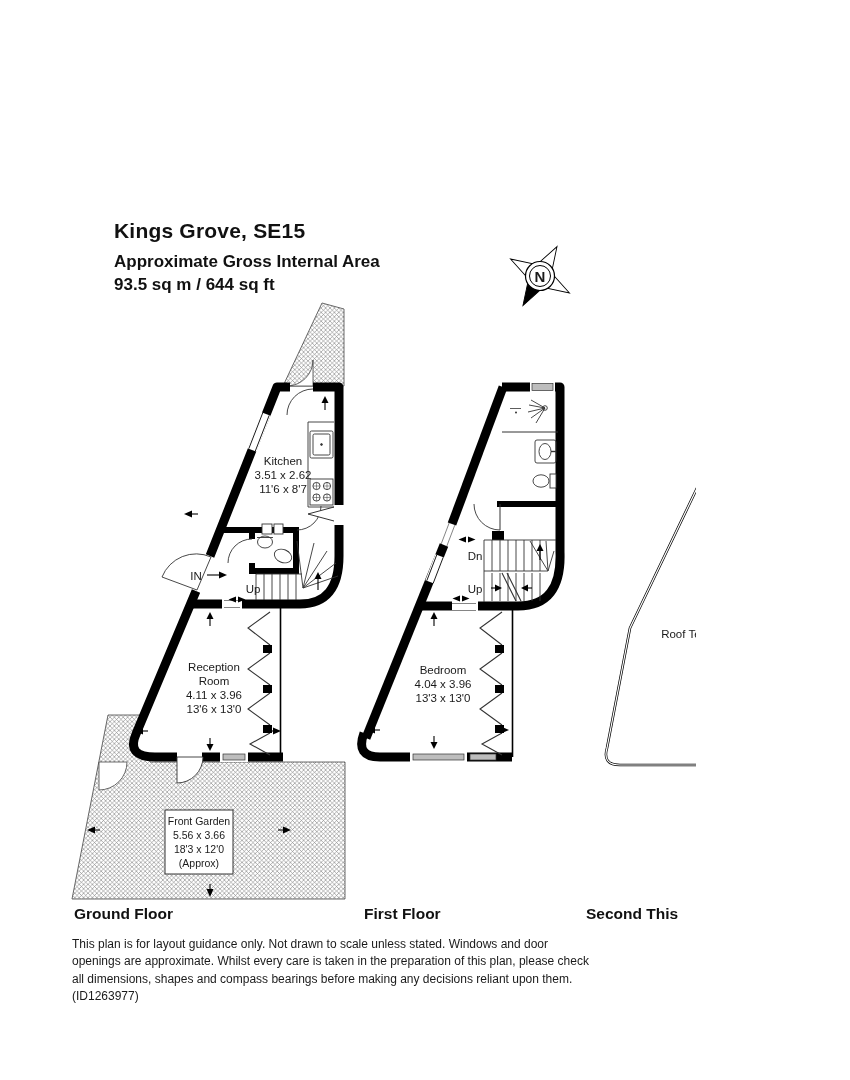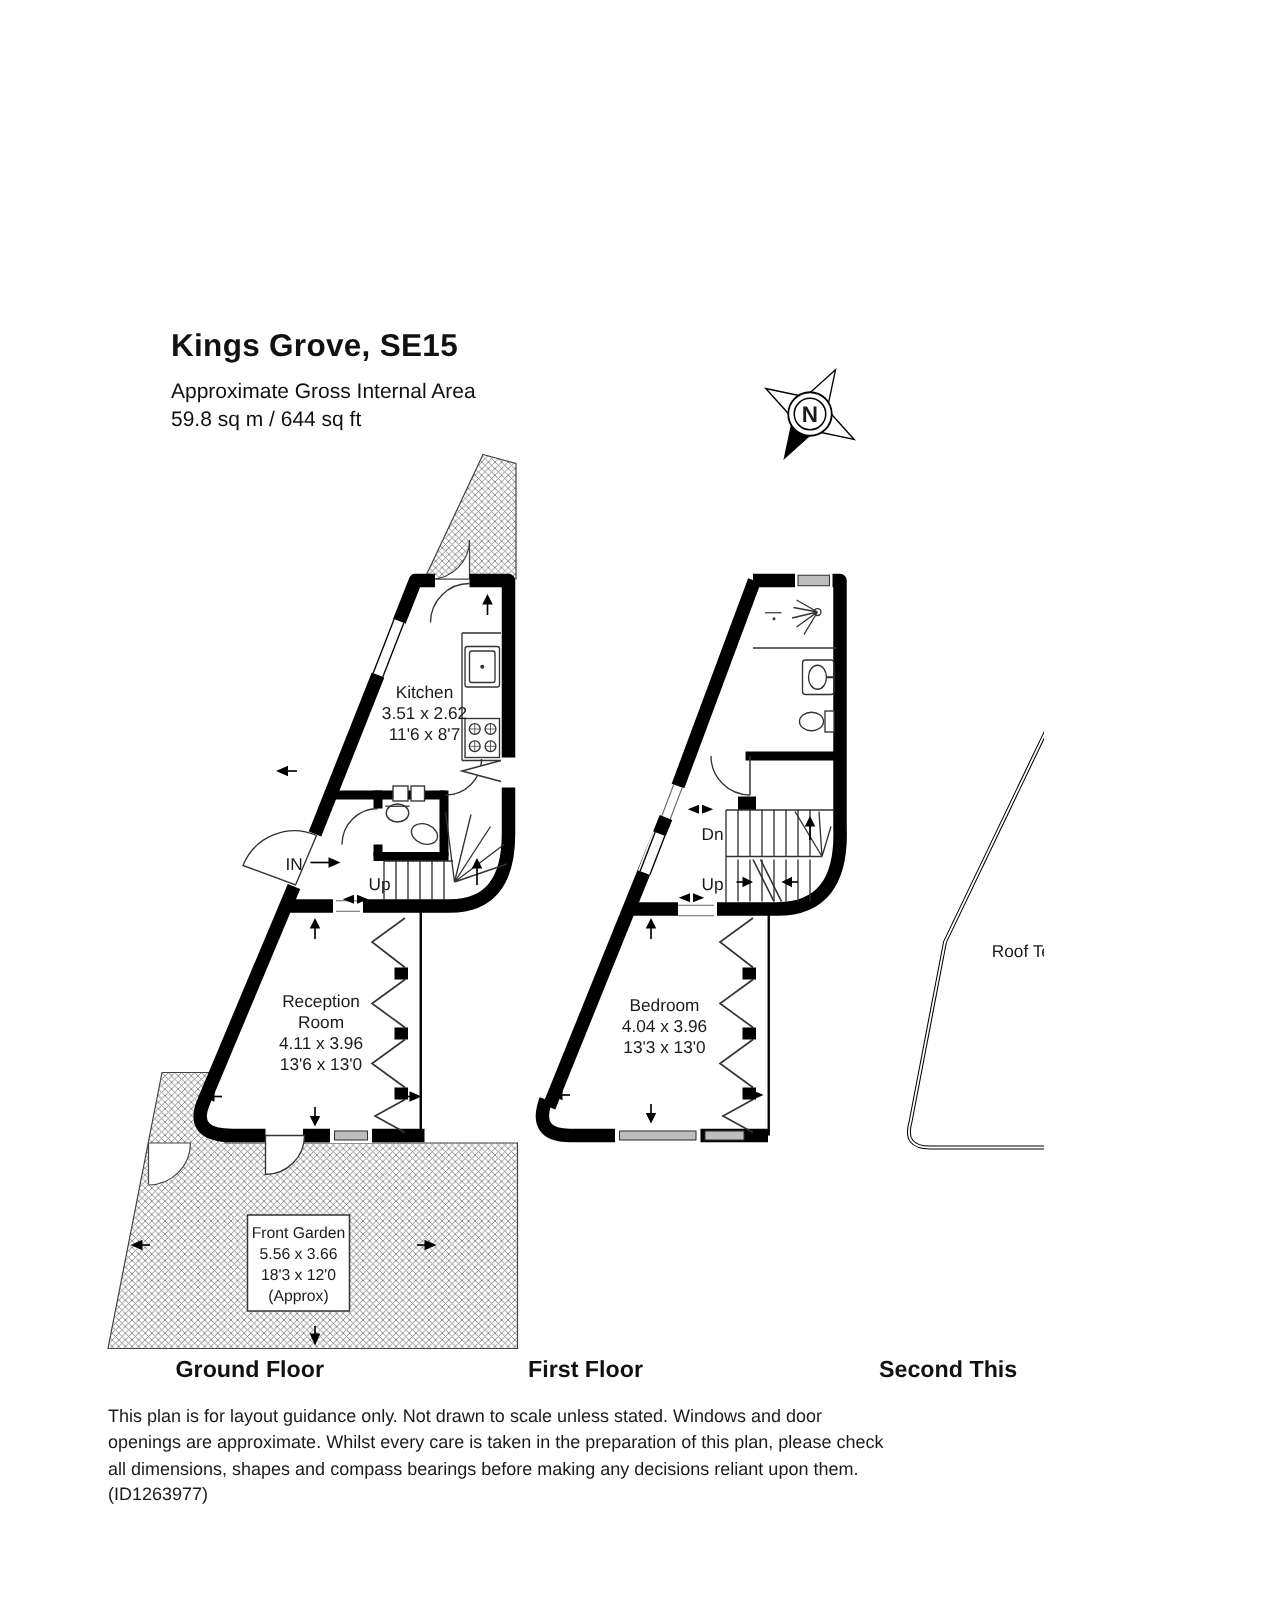--- a/index.html
+++ b/index.html
@@ -1,36 +1,36 @@
 <!DOCTYPE html>
 <html><head>
 <meta charset="utf-8">
 <style>
   html,body{margin:0;padding:0;background:#fff;}
   .canvas{position:relative;width:696px;height:1080px;background:#fff;overflow:hidden;
           font-family:"Liberation Sans",sans-serif;color:#111;}
   .plan-svg{position:absolute;left:0;top:0;}
   .header{position:absolute;left:114px;top:219px;}
   .header .title{font-size:21px;font-weight:bold;letter-spacing:0.2px;margin:0 0 9px 0;}
-  .header .sub{font-size:14px;font-weight:normal;margin:0 0 3px 0;}
+  .header .sub{font-size:17px;font-weight:bold;margin:0 0 3px 0;}
   .floor-label{position:absolute;top:905px;font-size:15.5px;font-weight:bold;white-space:nowrap;}
-  .fl-ground{left:74px;margin-left:43px;} .fl-first{left:352px;} .fl-second{left:586px;}
+  .fl-ground{left:74px;} .fl-first{left:364px;} .fl-second{left:586px;}
   .disclaimer{position:absolute;left:72px;top:936px;width:524px;font-size:12px;line-height:1.45;color:#1a1a1a;}
   text{font-family:"Liberation Sans",sans-serif;fill:#1a1a1a;}
   .lbl{font-size:11.5px;} .sm{font-size:10.5px;}
 </style>
 </head>
 <body>
 
 <div class="canvas">
 
   <div class="header">
     <div class="title">Kings Grove, SE15</div>
     <div class="sub">Approximate Gross Internal Area</div>
-    <div class="sub">59.8 sq m / 644 sq ft</div>
+    <div class="sub">93.5 sq m / 644 sq ft</div>
   </div>
 
   <svg class="plan-svg" width="850" height="1080" viewBox="0 0 850 1080">
     <defs>
       <pattern id="hatch" width="4.4" height="4.4" patternUnits="userSpaceOnUse">
         <path d="M0,0 L4.4,4.4 M4.4,0 L0,4.4" stroke="#777" stroke-width="0.55" fill="none"></path>
       </pattern>
     </defs>
 
     <g>

